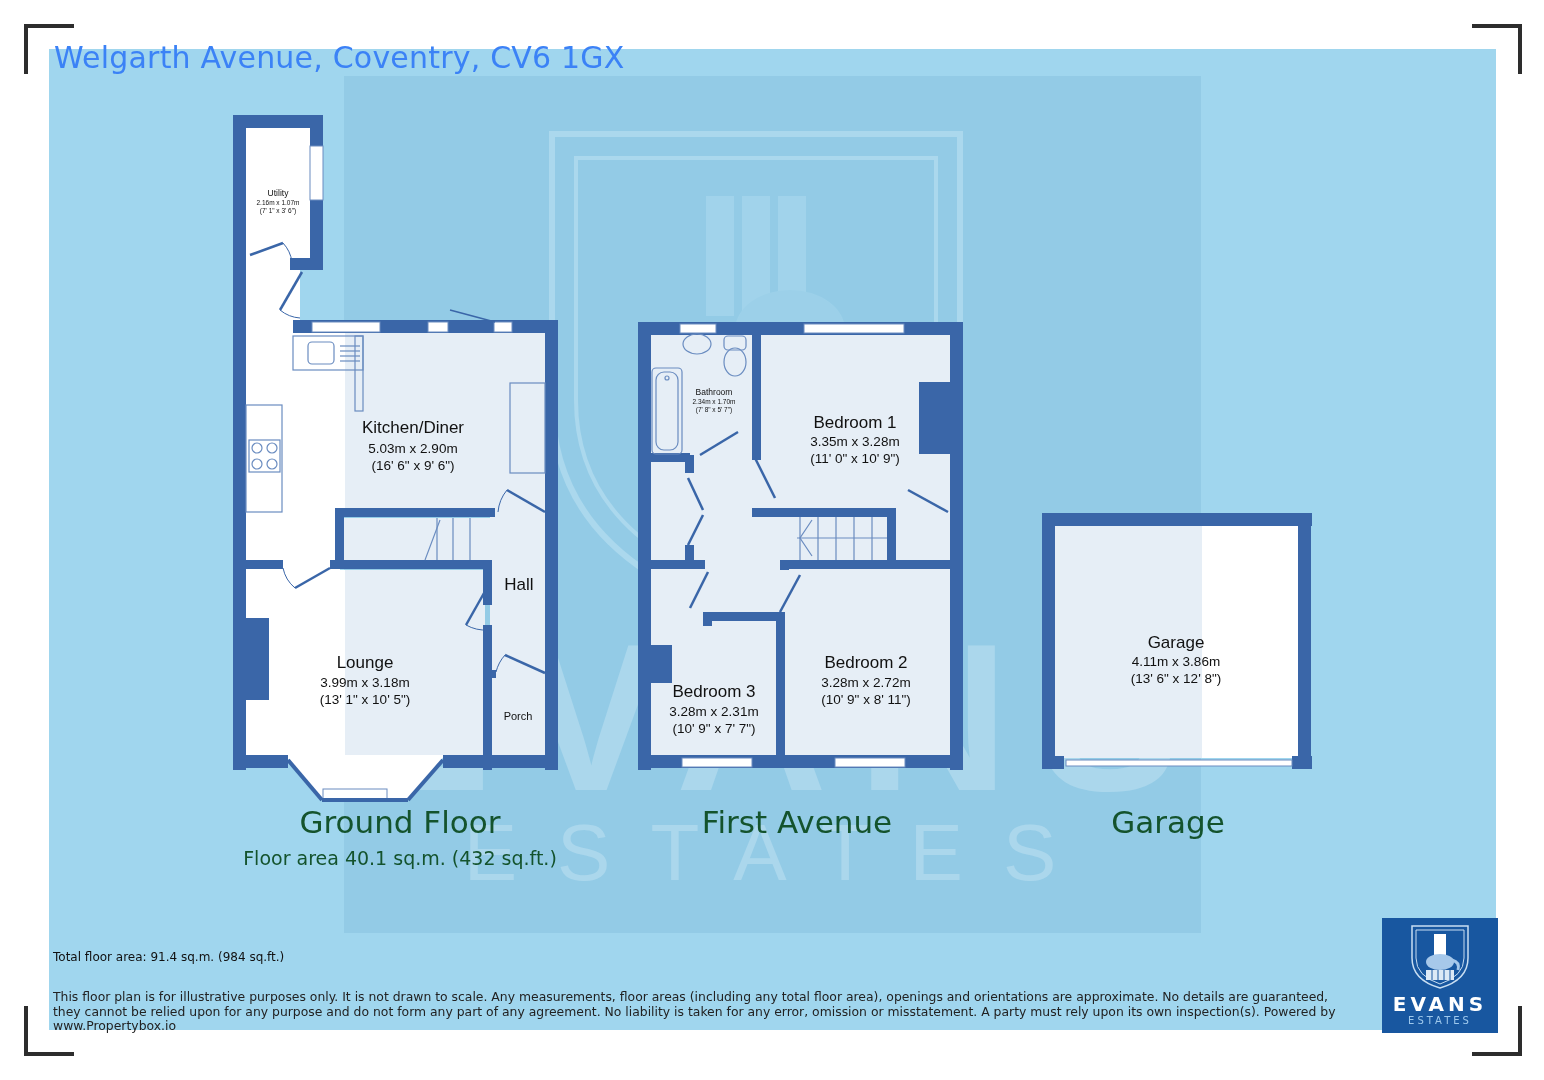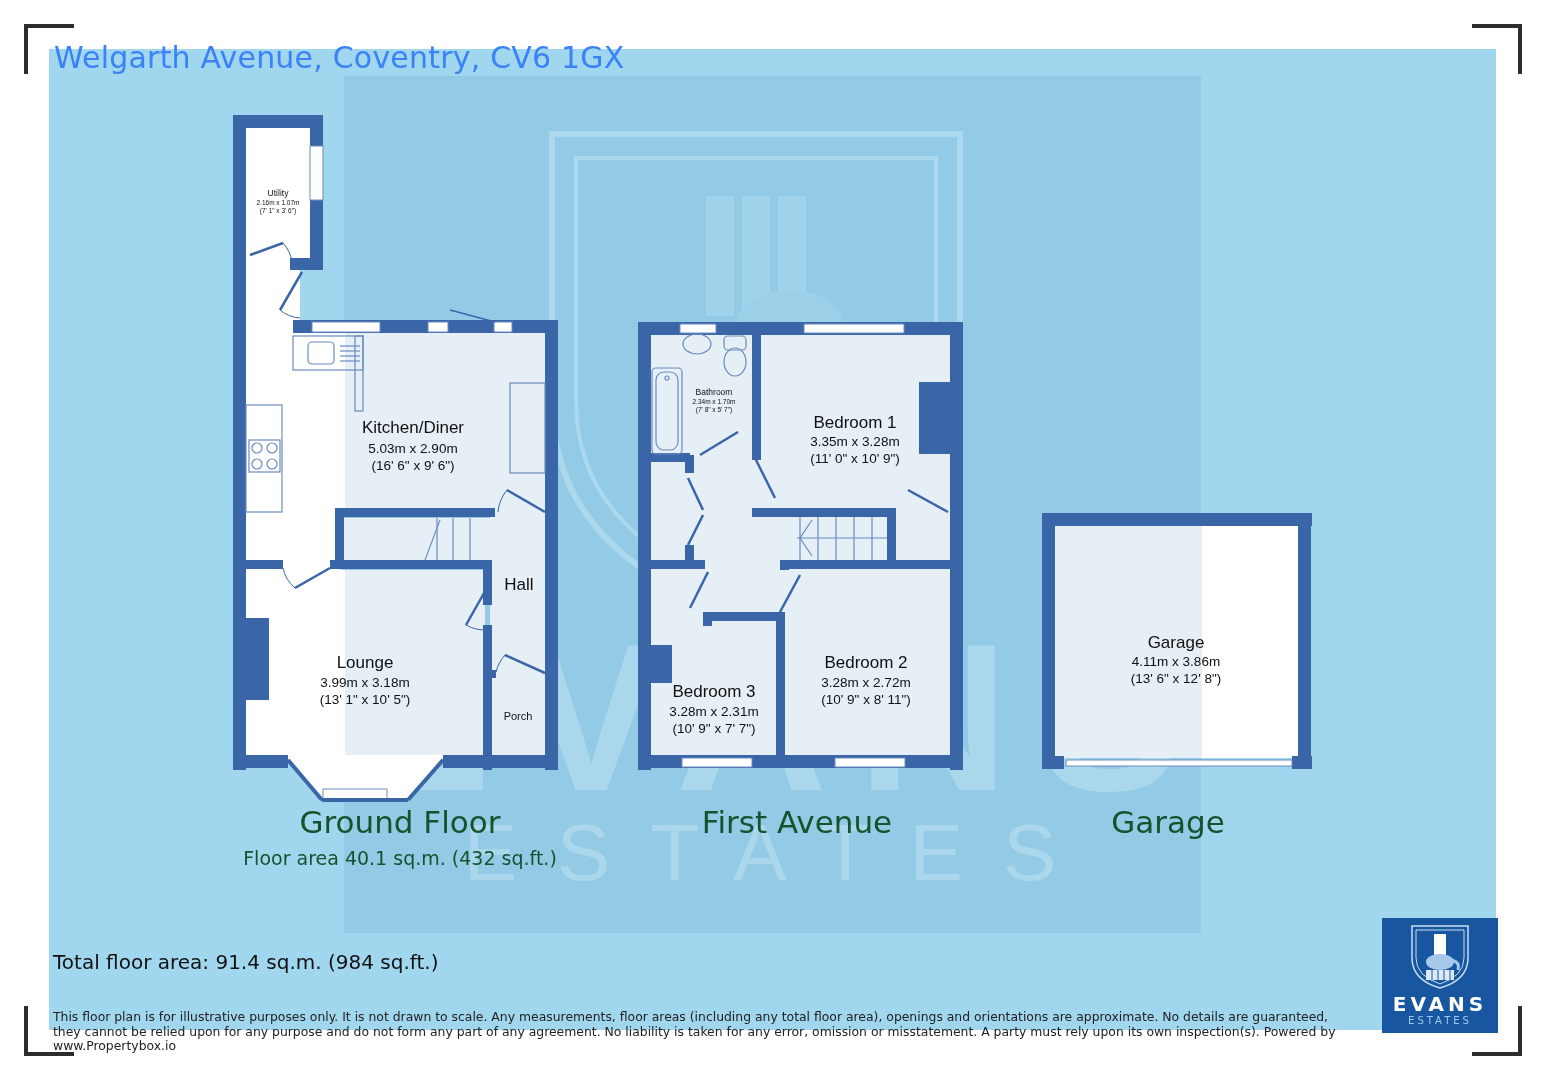--- a/index.html
+++ b/index.html
@@ -9,22 +9,22 @@
   .corner { position:absolute; width:46px; height:46px; border-color:#2d2d2d; border-style:solid; border-width:0; }
   .c-tl { left:24px; top:24px; border-top-width:4px; border-left-width:4px; }
   .c-tr { right:22px; top:24px; border-top-width:4px; border-right-width:4px; }
   .c-bl { left:24px; bottom:24px; border-bottom-width:4px; border-left-width:4px; }
   .c-br { right:22px; bottom:24px; border-bottom-width:4px; border-right-width:4px; }
   .title { position:absolute; left:54px; top:40px; font-size:30px; color:#3b82f6; white-space:nowrap; letter-spacing:0.2px; }
   svg.plan { position:absolute; left:0; top:0; }
   .floor-caption { position:absolute; text-align:center; color:#14532d; }
   .floor-caption .name { font-size:31px; line-height:36px; }
   .floor-caption .area { font-size:19px; line-height:24px; margin-top:6px; }
-  .total { position:absolute; left:53px; top:950px; font-size:20px; color:#111; white-space:nowrap; }
-  .disclaimer { position:absolute; left:53px; top:990px; width:1290px; font-size:12.4px; line-height:14.6px; color:#222;margin-top:20px; }
+  .total { position:absolute; left:53px; top:950px; font-size:12px; color:#111; white-space:nowrap; }
+  .disclaimer { position:absolute; left:53px; top:990px; width:1290px; font-size:12.4px; line-height:14.6px; color:#222; }
   .logo { position:absolute; left:1382px; top:918px; width:116px; height:115px; background:#1857a0; }
   .logo .brand { position:absolute; left:0; width:100%; top:74px; text-align:center; color:#fff; font-size:20px; font-weight:bold; letter-spacing:4px; }
   .logo .sub { position:absolute; left:0; width:100%; top:97px; text-align:center; color:#9ec8ec; font-size:10px; letter-spacing:3px; }
   .room-label { font-family:"Liberation Sans", sans-serif; fill:#111; }
 </style>
 </head>
 <body>
 
 <div class="bg-panel"></div>
 <div class="wm-square"></div>

